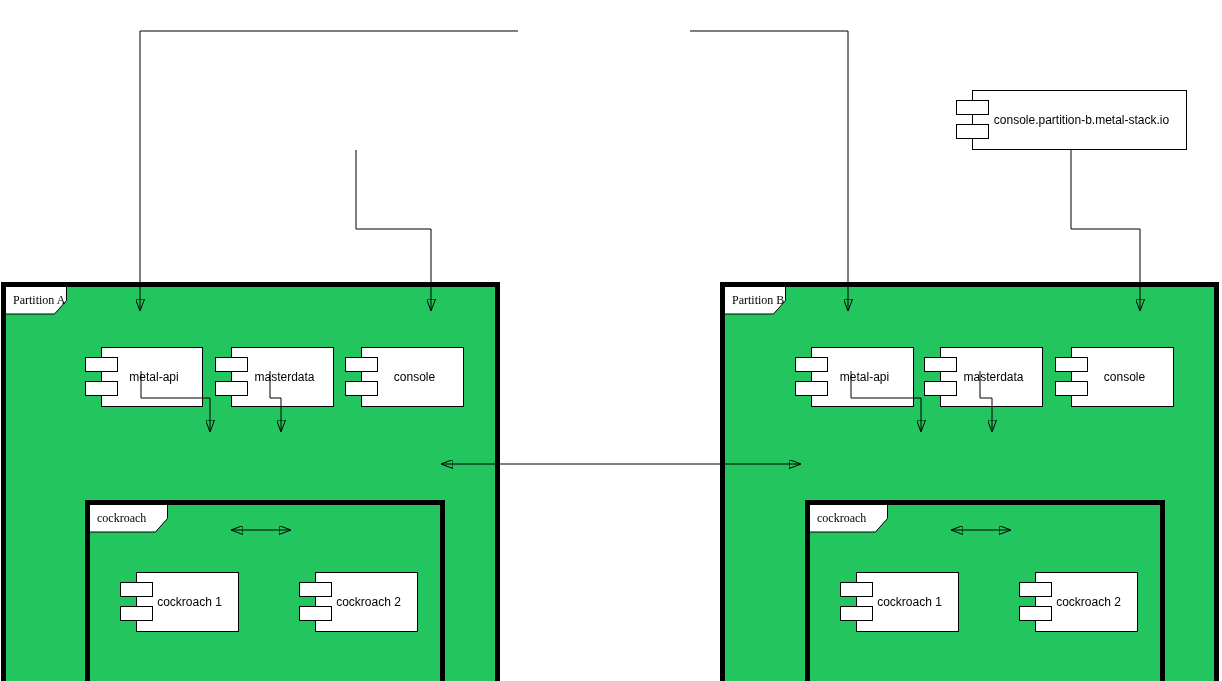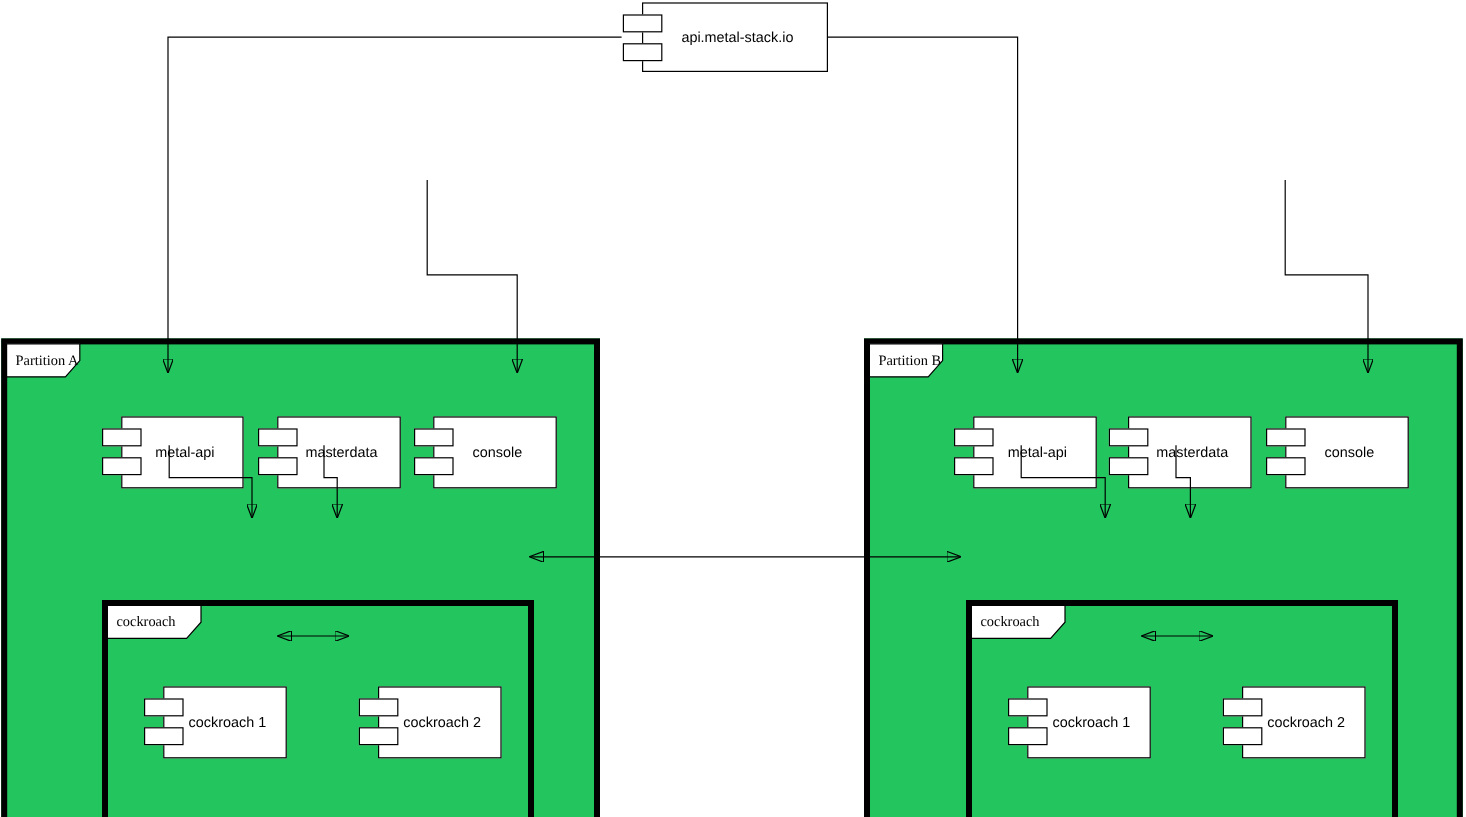--- a/index.html
+++ b/index.html
@@ -148,27 +148,27 @@
       </div>
 
       <div class="comp" style="left:225px;top:67px;width:103px;height:60px;">
         <span class="bar b1"></span>
         <span class="bar b2"></span>
         <span class="lbl">cockroach 2</span>
       </div>
     </div>
   </div>
 
-  <div class="comp" style="left:535px;top:2px;width:155px;height:58px;">
+
+
+  <div class="comp" style="left:972px;top:90px;width:215px;height:60px;">
     <span class="bar b1"></span>
     <span class="bar b2"></span>
-    <span class="lbl">api.metal-stack.io</span>
+    <span class="lbl">console.partition-b.metal-stack.io</span>
   </div>
-
-
 
   <svg id="edges" width="1222" height="681">
     <defs>
       <marker id="arrEnd" viewBox="0 0 12 9" markerWidth="12" markerHeight="9" refX="11" refY="4.5" orient="auto" markerUnits="userSpaceOnUse">
         <path d="M0,0 L12,4.5 L0,9 Z" fill="#000" stroke="none"></path>
       </marker>
       <marker id="arrStart" viewBox="0 0 12 9" markerWidth="12" markerHeight="9" refX="11" refY="4.5" orient="auto-start-reverse" markerUnits="userSpaceOnUse">
         <path d="M0,0 L12,4.5 L0,9 Z" fill="#000" stroke="none"></path>
       </marker>
     </defs>

